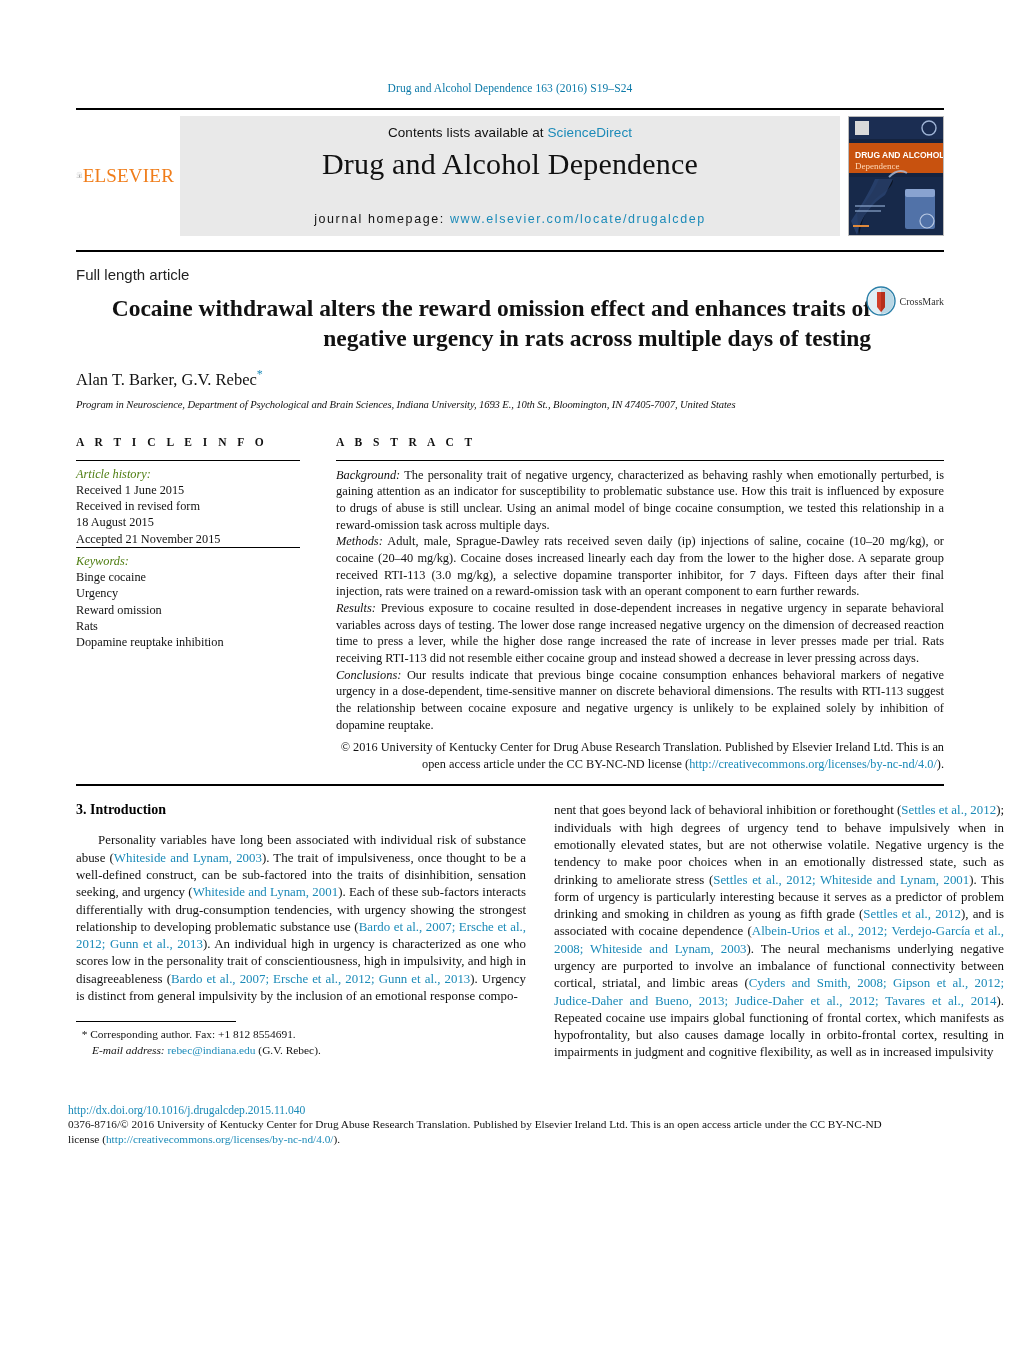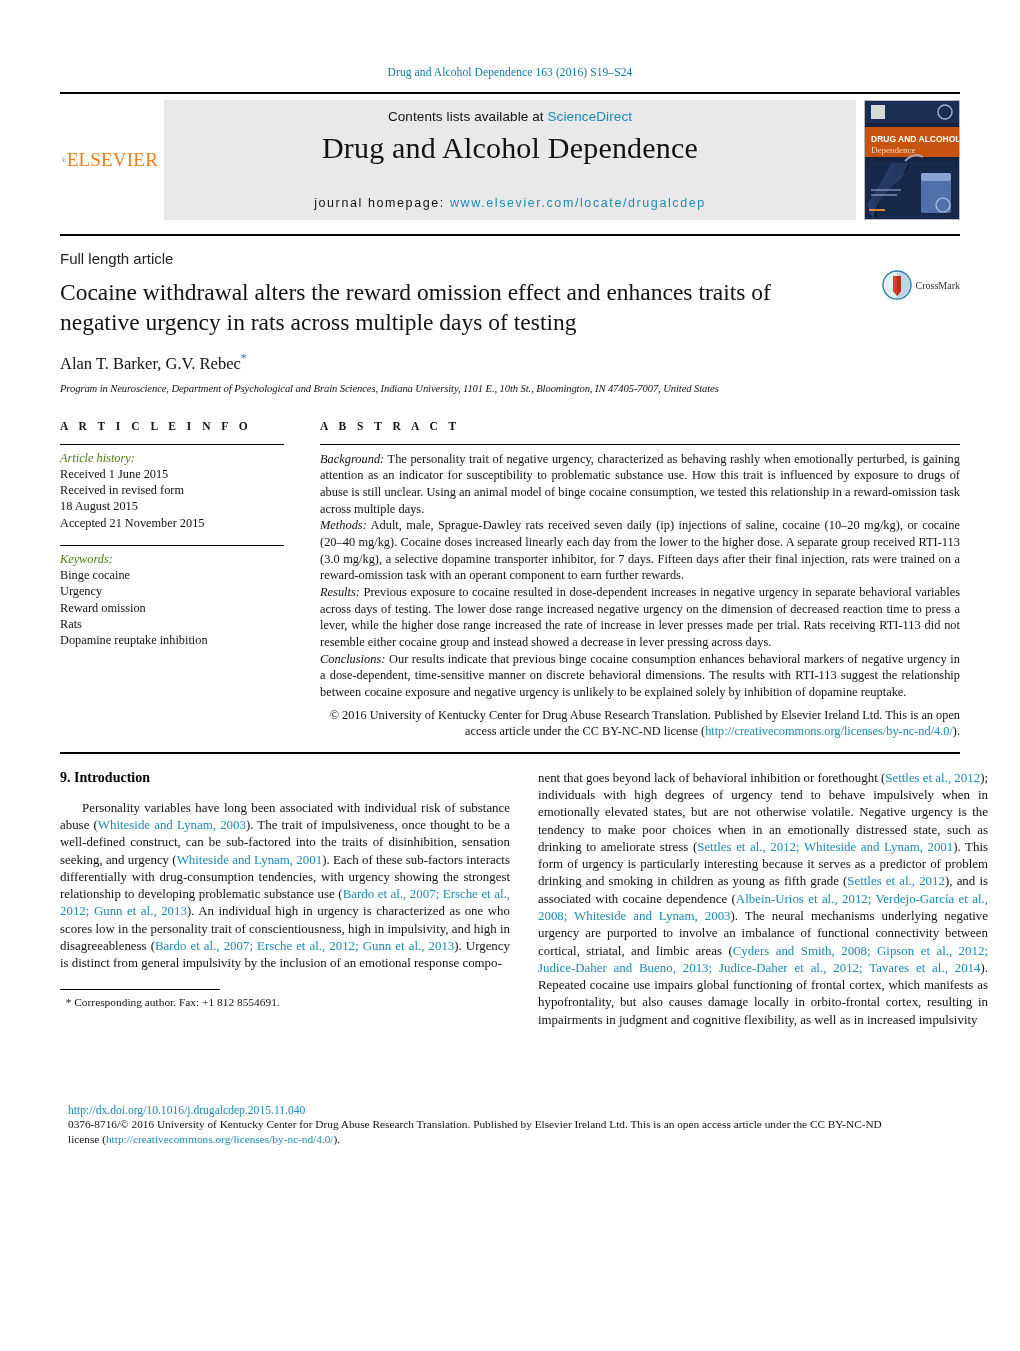--- a/index.html
+++ b/index.html
@@ -5,21 +5,21 @@
   * { box-sizing: border-box; }
   html, body { margin:0; padding:0; }
   body {
     width:1020px; height:1351px;
     background:#ffffff;
     font-family:"Liberation Serif", serif;
     color:#000;
     position:relative;
     overflow:hidden;
   }
-  .page { position:relative; width:1020px; height:1215px; padding:0; }
+  .page { position:relative; width:1020px; height:1215px; padding:16px; }
 
   
   .running-head {
     text-align:center;
     font-family:"Liberation Serif", serif;
     font-size:11.5px;
     color:#0b79a8;
     padding-top:66px;
     letter-spacing:.1px;
   }
@@ -89,23 +89,24 @@
   .title-block { margin:0 60px; padding-top:14px; position:relative; }
   .article-type {
     font-family:"Liberation Sans", sans-serif;
     font-size:15px; color:#222; margin-bottom:10px;
   }
   .paper-title {
     font-family:"Liberation Serif", serif;
     font-size:23.5px;
     line-height:1.28;
     color:#111;
-    font-weight:400;
+    font-weight:700;
     max-width:795px;
     margin:0 0 14px 0;
+    text-align:right;
   }
   .authors {
     font-family:"Liberation Serif", serif;
     font-size:16.5px; color:#111; margin-bottom:9px;
   }
   .authors .star { color:#1b8ab8; font-size:12px; vertical-align:super; }
   .affiliation {
     font-family:"Liberation Serif", serif;
     font-style:italic;
     font-size:10.6px;
@@ -131,21 +132,21 @@
     font-size:11.5px;
     letter-spacing:4px;
     color:#111;
     margin-bottom:12px;
   }
   .hr-thin { border-top:1.6px solid #000; margin:0 0 6px 0; }
   .hist-label, .kw-label {
     font-style:italic; font-size:12.3px; color:#4d7c0f;
   }
   .hist-line, .kw-line { font-size:12.3px; color:#111; line-height:1.33; }
-  .kw-block { margin-top:14px; }
+  .kw-block { }
   .kw-block .hr-thin { margin-bottom:6px; }
 
   .abstract-body {
     font-size:12.4px;
     line-height:1.345;
     text-align:justify;
     color:#111;
   }
   .abstract-body p { margin:0; }
   .abstract-body em { font-style:italic; }
@@ -316,21 +317,21 @@
 
   <div class="masthead-wrap">
       <div class="rule-thick"></div>
     </div>
   <div class="title-block">
     <div class="article-type">Full length article</div>
     <h1 class="paper-title">Cocaine withdrawal alters the reward omission effect and enhances traits of negative urgency in rats across multiple days of testing</h1>
     <div class="authors">
       <span>Alan T. Barker, G.V. Rebec</span><span class="star">*</span>
     </div>
-    <div class="affiliation">Program in Neuroscience, Department of Psychological and Brain Sciences, Indiana University, 1101 E., 10th St., Bloomington, IN 47405-7007, United States</div>
+    <div class="affiliation">Program in Neuroscience, Department of Psychological and Brain Sciences, Indiana University, 1693 E., 10th St., Bloomington, IN 47405-7007, United States</div>
 
     <div class="crossmark">
       <svg width="30" height="30" viewBox="0 0 30 30">
         <circle cx="15" cy="15" r="14" fill="#ffffff" stroke="#2a7fa8" stroke-width="1.4"></circle>
         <path d="M15 2 a13 13 0 0 1 0 26 Z" fill="#7fb6d0" opacity="0.55"></path>
         <path d="M15 2 a13 13 0 0 0 0 26 Z" fill="#cfe4ee" opacity="0.6"></path>
         <path d="M11 6 h8 v15 l-4 5 l-4 -5 Z" fill="#d23f2a"></path>
         <path d="M15 6 h4 v15 l-4 5 Z" fill="#b62f1c"></path>
       </svg>
       <span class="crossmark-label">CrossMark</span>
@@ -373,28 +374,32 @@
         <span>(</span><span class="lnk">http://creativecommons.org/licenses/by-nc-nd/4.0/</span><span>).</span>
       </div>
     </div>
   </div>
 
   <div class="rule-abs-bottom"></div>
 
   <div class="body-cols">
 
     <div class="bcol">
-      <div class="body-heading">9.  Introduction</div>
+      <div class="body-heading">3.  Introduction</div>
       <div class="body-text indent" id="intro-left"><span>Personality variables have long been associated with individual risk of substance abuse (</span><span class="lnk">Whiteside and Lynam, 2003</span><span>). The trait of impulsiveness, once thought to be a well-defined construct, can be sub-factored into the traits of disinhibition, sensation seeking, and urgency (</span><span class="lnk">Whiteside and Lynam, 2001</span><span>). Each of these sub-factors interacts differentially with drug-consumption tendencies, with urgency showing the strongest relationship to developing problematic substance use (</span><span class="lnk">Bardo et al., 2007; Ersche et al., 2012; Gunn et al., 2013</span><span>). An individual high in urgency is characterized as one who scores low in the personality trait of conscientiousness, high in impulsivity, and high in disagreeableness (</span><span class="lnk">Bardo et al., 2007; Ersche et al., 2012; Gunn et al., 2013</span><span>). Urgency is distinct from general impulsivity by the inclusion of an emotional response compo-</span></div>
 
       <div class="footnote"></div>
       <div class="footnote-text">
         <div>
           &nbsp;&nbsp;<span>*</span><span> Corresponding author. Fax: +1 812 8554691.</span>
         </div>
+        <div style="padding-left:16px;">
+          <span class="em">E-mail address:</span>
+          <span class="lnk">rebec@indiana.edu</span><span> (G.V. Rebec).</span>
+        </div>
       </div>
     </div>
 
     <div class="bcol">
       <div class="body-text" id="intro-right"><span>nent that goes beyond lack of behavioral inhibition or forethought (</span><span class="lnk">Settles et al., 2012</span><span>); individuals with high degrees of urgency tend to behave impulsively when in emotionally elevated states, but are not otherwise volatile. Negative urgency is the tendency to make poor choices when in an emotionally distressed state, such as drinking to ameliorate stress (</span><span class="lnk">Settles et al., 2012; Whiteside and Lynam, 2001</span><span>). This form of urgency is particularly interesting because it serves as a predictor of problem drinking and smoking in children as young as fifth grade (</span><span class="lnk">Settles et al., 2012</span><span>), and is associated with cocaine dependence (</span><span class="lnk">Albein-Urios et al., 2012; Verdejo-García et al., 2008; Whiteside and Lynam, 2003</span><span>). The neural mechanisms underlying negative urgency are purported to involve an imbalance of functional connectivity between cortical, striatal, and limbic areas (</span><span class="lnk">Cyders and Smith, 2008; Gipson et al., 2012; Judice-Daher and Bueno, 2013; Judice-Daher et al., 2012; Tavares et al., 2014</span><span>). Repeated cocaine use impairs global functioning of frontal cortex, which manifests as hypofrontality, but also causes damage locally in orbito-frontal cortex, resulting in impairments in judgment and cognitive flexibility, as well as in increased impulsivity</span></div>
     </div>
 
   </div>
 
   <div class="footer">

